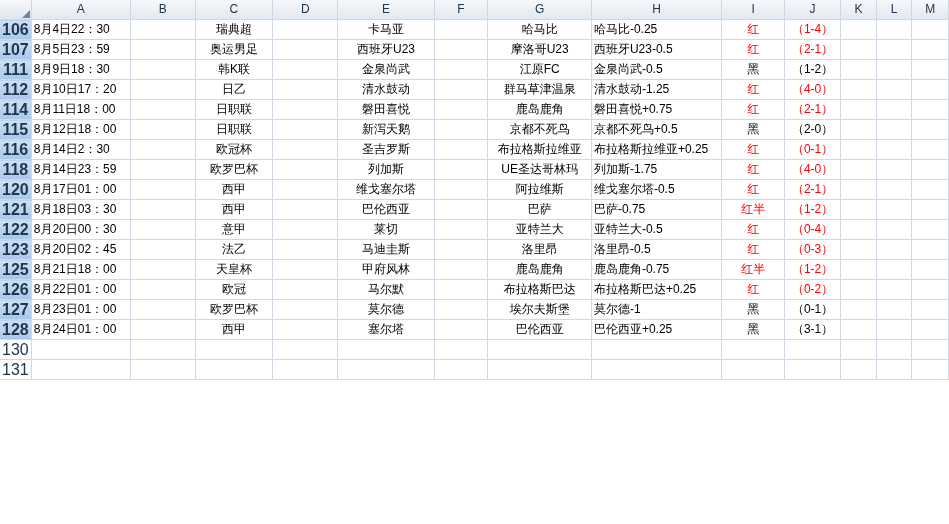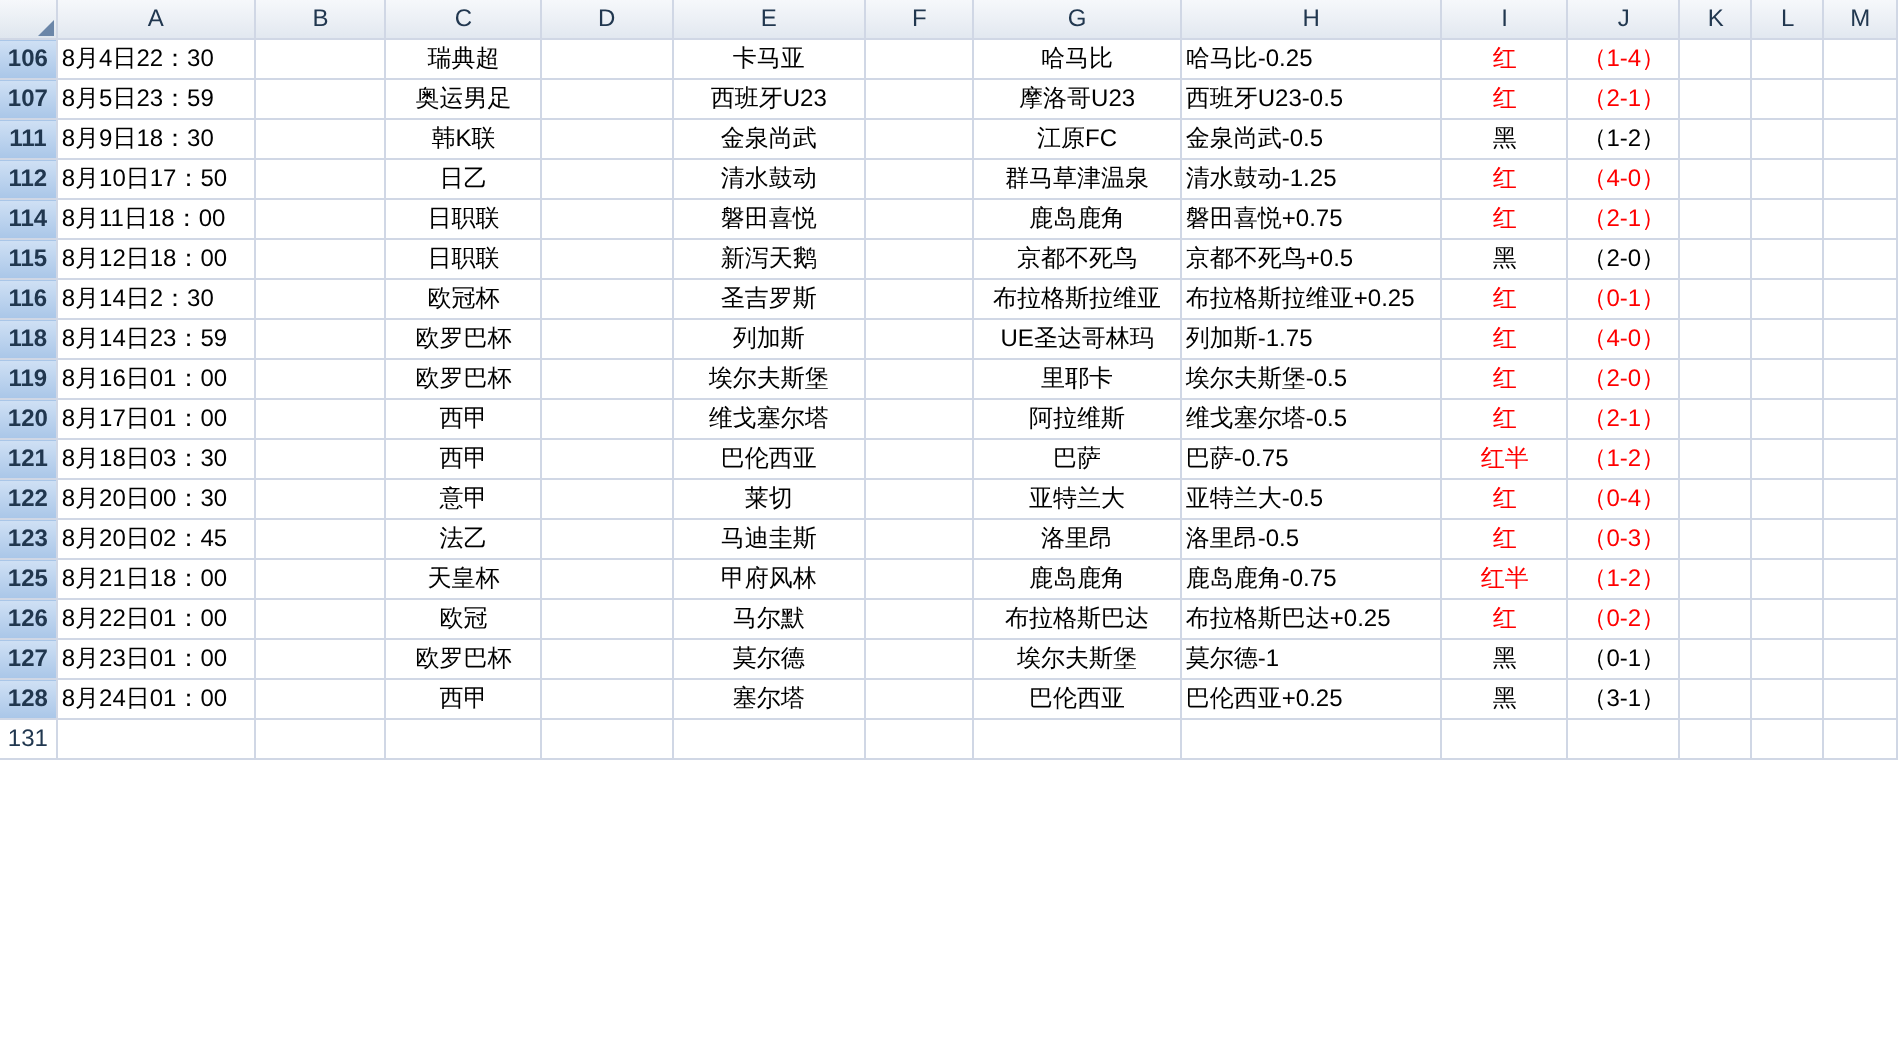--- a/index.html
+++ b/index.html
@@ -57,21 +57,21 @@
     border-bottom: 8px solid #6b86a8;
   }
   
   td.rowhdr {
     background: linear-gradient(to bottom, #f6f8fb 0%, #e2e8f0 100%);
     border-right: 1px solid #9fb0c9;
     border-bottom: 1px solid #c3cfdd;
     color: #21374f;
     text-align: center;
     width: 30px;
-    font-size: 12px;
+    font-size: 16px;
   }
   td.rowhdr.sel {
     background: linear-gradient(to bottom, #cfe0f4 0%, #a9c6e8 100%);
     color: #21374f;
     font-weight: bold;
   }
   
   td.c {
     text-align: left;
   }
@@ -163,21 +163,21 @@
           <td class="c colG center">江原FC</td>
           <td class="c colH">金泉尚武-0.5</td>
           <td class="c colI black center">黑</td>
           <td class="c colJ black center">（1-2）</td>
           <td class="c colK"></td>
           <td class="c colL"></td>
           <td class="c colM"></td>
         </tr>
         <tr>
           <td class="rowhdr sel">112</td>
-          <td class="c colA">8月10日17：50</td>
+          <td class="c colA">8月10日17：20</td>
           <td class="c colB"></td>
           <td class="c colC center">日乙</td>
           <td class="c colD"></td>
           <td class="c colE center">清水鼓动</td>
           <td class="c colF"></td>
           <td class="c colG center">群马草津温泉</td>
           <td class="c colH">清水鼓动-1.25</td>
           <td class="c colI red center">红</td>
           <td class="c colJ red center">（4-0）</td>
           <td class="c colK"></td>
@@ -242,36 +242,20 @@
           <td class="c colF"></td>
           <td class="c colG center">UE圣达哥林玛</td>
           <td class="c colH">列加斯-1.75</td>
           <td class="c colI red center">红</td>
           <td class="c colJ red center">（4-0）</td>
           <td class="c colK"></td>
           <td class="c colL"></td>
           <td class="c colM"></td>
         </tr>
         <tr>
-          <td class="rowhdr sel">119</td>
-          <td class="c colA">8月16日01：00</td>
-          <td class="c colB"></td>
-          <td class="c colC center">欧罗巴杯</td>
-          <td class="c colD"></td>
-          <td class="c colE center">埃尔夫斯堡</td>
-          <td class="c colF"></td>
-          <td class="c colG center">里耶卡</td>
-          <td class="c colH">埃尔夫斯堡-0.5</td>
-          <td class="c colI red center">红</td>
-          <td class="c colJ red center">（2-0）</td>
-          <td class="c colK"></td>
-          <td class="c colL"></td>
-          <td class="c colM"></td>
-        </tr>
-        <tr>
           <td class="rowhdr sel">120</td>
           <td class="c colA">8月17日01：00</td>
           <td class="c colB"></td>
           <td class="c colC center">西甲</td>
           <td class="c colD"></td>
           <td class="c colE center">维戈塞尔塔</td>
           <td class="c colF"></td>
           <td class="c colG center">阿拉维斯</td>
           <td class="c colH">维戈塞尔塔-0.5</td>
           <td class="c colI red center">红</td>
@@ -381,20 +365,36 @@
           <td class="c colA">8月24日01：00</td>
           <td class="c colB"></td>
           <td class="c colC center">西甲</td>
           <td class="c colD"></td>
           <td class="c colE center">塞尔塔</td>
           <td class="c colF"></td>
           <td class="c colG center">巴伦西亚</td>
           <td class="c colH">巴伦西亚+0.25</td>
           <td class="c colI black center">黑</td>
           <td class="c colJ black center">（3-1）</td>
+          <td class="c colK"></td>
+          <td class="c colL"></td>
+          <td class="c colM"></td>
+        </tr>
+        <tr class="empty">
+          <td class="rowhdr">130</td>
+          <td class="c colA"></td>
+          <td class="c colB"></td>
+          <td class="c colC center"></td>
+          <td class="c colD"></td>
+          <td class="c colE center"></td>
+          <td class="c colF"></td>
+          <td class="c colG center"></td>
+          <td class="c colH"></td>
+          <td class="c colI black center"></td>
+          <td class="c colJ black center"></td>
           <td class="c colK"></td>
           <td class="c colL"></td>
           <td class="c colM"></td>
         </tr>
         <tr class="empty">
           <td class="rowhdr">131</td>
           <td class="c colA"></td>
           <td class="c colB"></td>
           <td class="c colC center"></td>
           <td class="c colD"></td>

